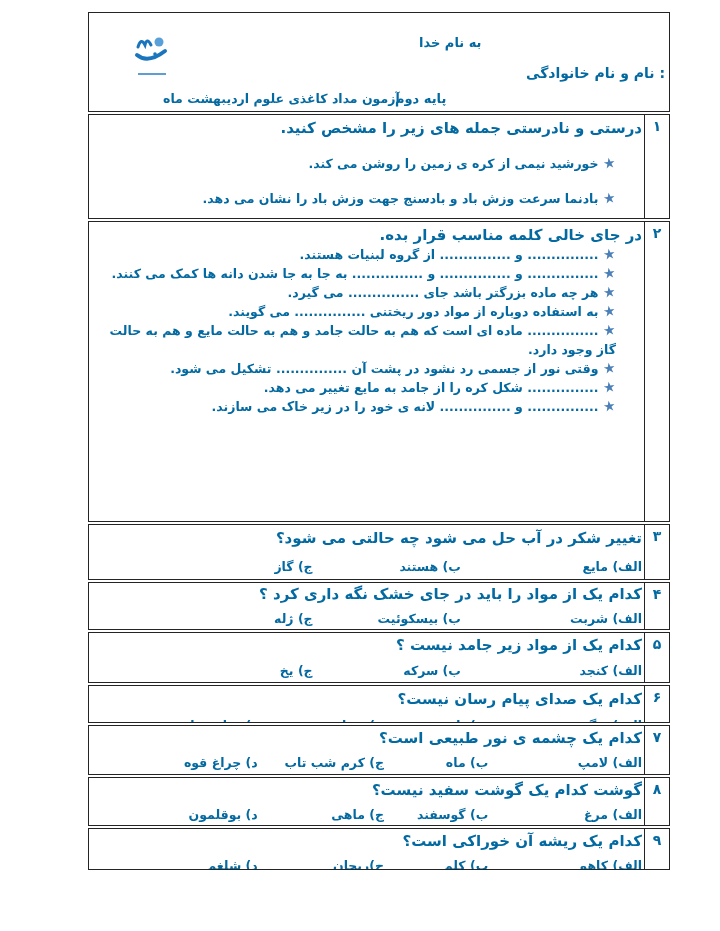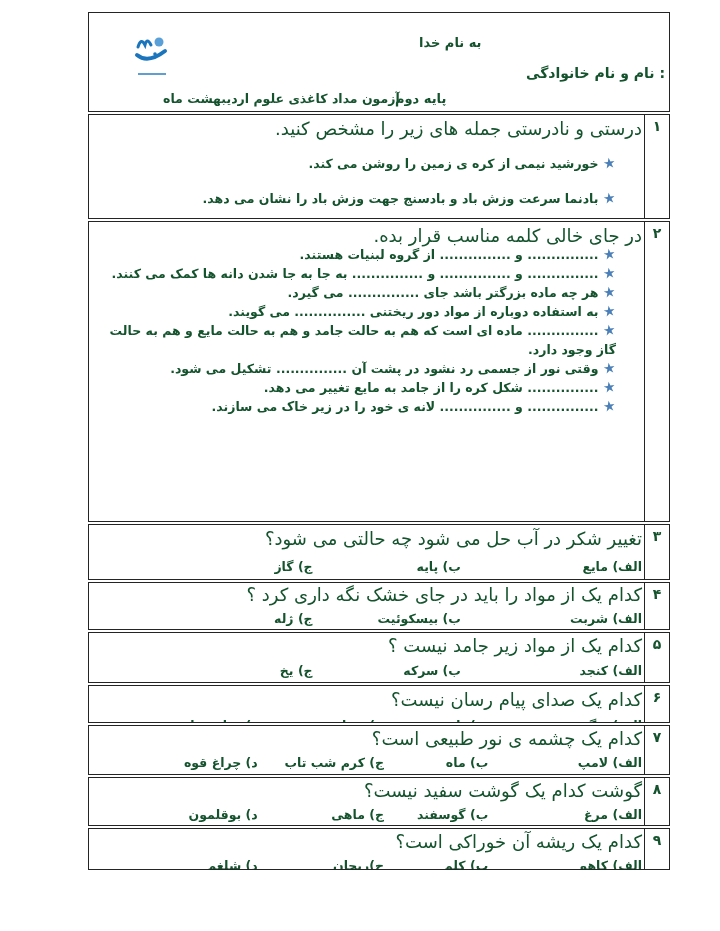--- a/index.html
+++ b/index.html
@@ -1,32 +1,32 @@
 <!DOCTYPE html>
 <html lang="fa"><head>
 <meta charset="utf-8">
 <style>
   html,body{margin:0;padding:0;background:#ffffff;}
   .page{position:relative;width:720px;height:931px;background:#ffffff;overflow:hidden;
-        font-family:"DejaVu Sans",sans-serif;color:#14532d;border-radius:29px;}
+        font-family:"DejaVu Sans",sans-serif;color:#0369a1;border-radius:29px;}
   .doc{position:absolute;left:88px;top:12px;width:582px;}
   .box{box-sizing:border-box;border:1.6px solid #242424;background:#fff;margin-bottom:2px;}
   
   .header{position:relative;height:100px;}
   .bism{position:absolute;left:330px;top:22px;font-size:13px;font-weight:bold;}
   .namelbl{position:absolute;right:4px;top:52px;font-size:14px;font-weight:bold;}
   .grade{position:absolute;left:306px;top:78px;font-size:13px;font-weight:bold;}
   .examtitle{position:absolute;left:74px;top:78px;font-size:12.5px;font-weight:bold;}
   .logo{position:absolute;left:44px;top:20px;width:38px;height:50px;}
   
   .row{display:flex;flex-direction:row;}
   .content{flex:1;direction:rtl;text-align:right;padding:0 2px 0 4px;overflow:hidden;}
   .numcol{width:24px;border-left:1.6px solid #242424;text-align:center;
           font-size:14px;font-weight:bold;padding-top:3px;direction:rtl;}
-  .qline{font-size:18px;font-weight:normal;line-height:19px;padding-top:4px;}
+  .qline{font-size:15px;font-weight:bold;line-height:19px;padding-top:4px;}
   .starline{font-size:12.5px;font-weight:bold;line-height:19px;padding-right:26px;}
   .g1{margin-top:16px;}
   .g2{}
   .star{color:#4a7fb8;font-size:14px;margin-left:5px;display:inline-block;
         transform:rotate(-8deg);}
   .star::before{content:"★";}
   .opts{direction:rtl;display:grid;margin-top:9px;font-size:12.5px;font-weight:bold;line-height:19px;}
   .opts3{grid-template-columns:33% 27% 40%;}
   .opts4{grid-template-columns:28% 19% 23% 30%;}
   .opt{white-space:nowrap;}
@@ -75,21 +75,21 @@
         <div class="starline g2"><span class="star"></span><span>...............  و ............... لانه ی خود را در زیر خاک می سازند.</span></div>
       </div>
       <div class="numcol">۲</div>
     </div>
 
     <div class="box row" style="height:56px">
       <div class="content">
         <div class="qline">تغییر شکر در آب حل می شود چه حالتی می شود؟</div>
         <div class="opts opts3">
           <span class="opt">الف) مایع</span>
-          <span class="opt">ب) پایه</span>
+          <span class="opt">ب) هستند</span>
           <span class="opt">ج) گاز</span>
         </div>
       </div>
       <div class="numcol">۳</div>
     </div>
 
     <div class="box row" style="height:48px">
       <div class="content">
         <div class="qline" style="padding-top:2px">کدام یک از مواد را باید در جای خشک نگه داری کرد ؟</div>
         <div class="opts opts3" style="margin-top:5px">

